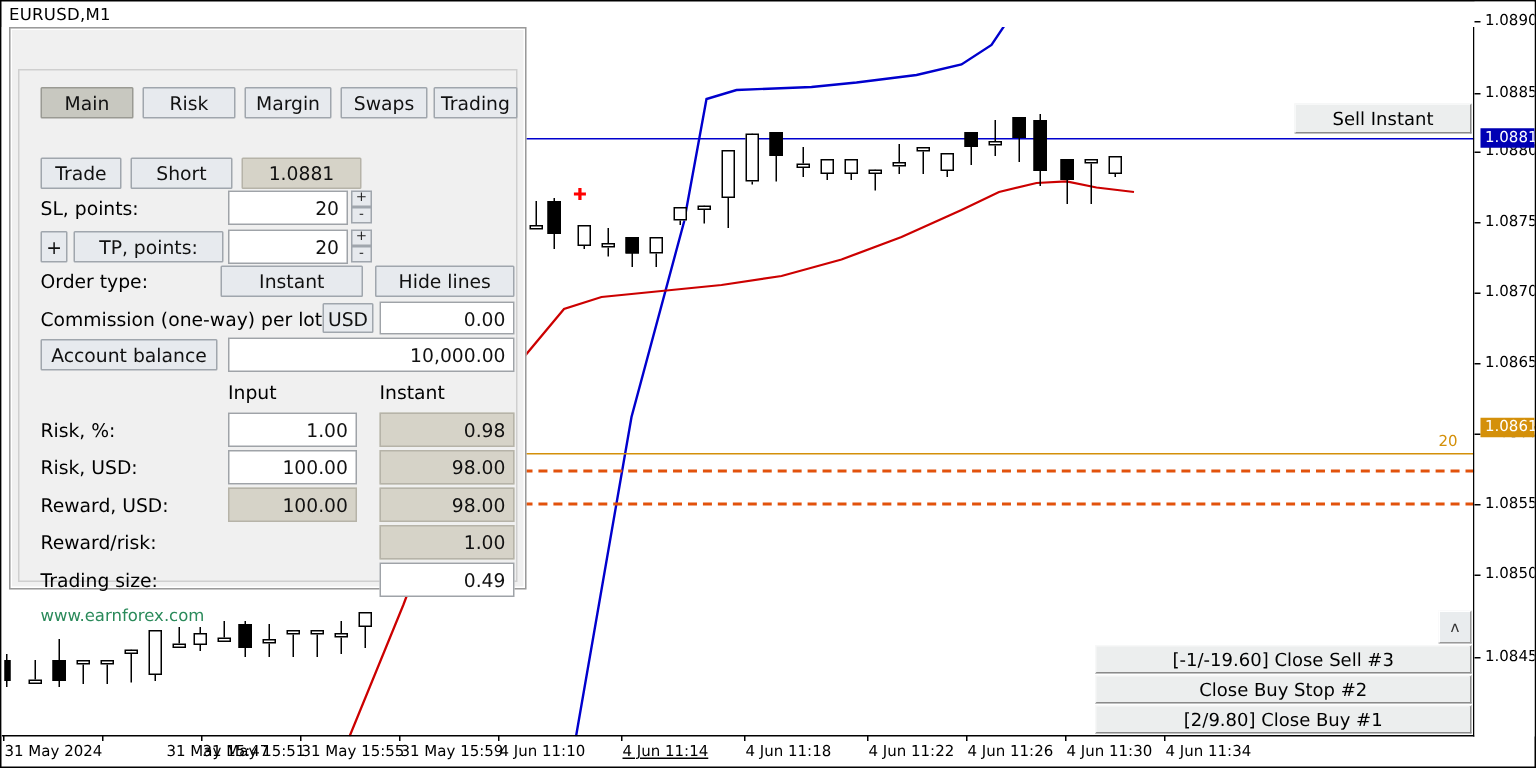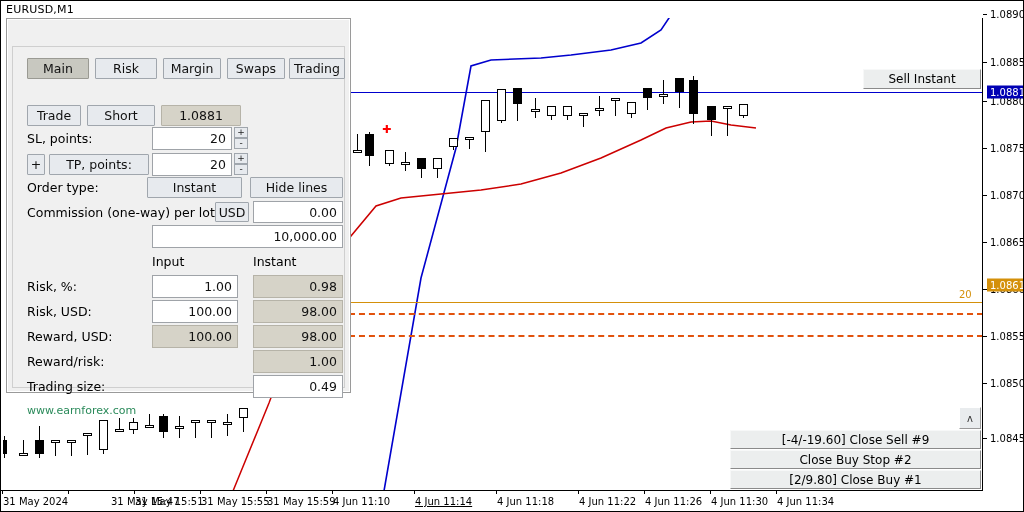--- a/index.html
+++ b/index.html
@@ -284,21 +284,21 @@
       <div class="candle" style="left:238px;top:390px;width:9px;height:24px;">
         <div class="wick" style="top:0;height:24px;"></div>
         <div class="body up" style="top:0px;height:10px;"></div>
       </div>
     </div>
 
     <div class="chart-btn" style="left:862px;top:51px;width:118px;height:20px;">Sell Instant</div>
 
     <div class="scroll-btn" style="left:958px;top:389px;">ʌ</div>
 
-    <div class="chart-btn" style="left:729px;top:412px;width:251px;height:19px;">[-4/-19.60] Close Sell #9</div>
+    <div class="chart-btn" style="left:729px;top:412px;width:251px;height:19px;">[-1/-19.60] Close Sell #3</div>
     <div class="chart-btn" style="left:729px;top:432px;width:251px;height:19px;">Close Buy Stop #2</div>
     <div class="chart-btn" style="left:729px;top:452px;width:251px;height:19px;">[2/9.80] Close Buy #1</div>
   </div>
 
   <div class="axis-vline"></div>
   <div class="axis-hline"></div>
 
   <div class="price-axis">
     <div class="ptick" style="top:13px;"></div>
     <div class="plabel" style="top:13px;">1.0890</div>
@@ -385,20 +385,21 @@
       </div>
 
       <div class="lbl" style="left:14px;top:133px;">Order type:</div>
       <div class="btn" style="left:134px;top:130px;width:95px;height:21px;">Instant</div>
       <div class="btn" style="left:237px;top:130px;width:93px;height:21px;">Hide lines</div>
 
       <div class="lbl" style="left:14px;top:158px;">Commission (one-way) per lot:</div>
       <div class="btn" style="left:202px;top:155px;width:34px;height:20px;">USD</div>
       <div class="field" style="left:240px;top:154px;width:90px;height:22px;">0.00</div>
 
+      <div class="btn" style="left:14px;top:179px;width:118px;height:21px;">Account balance</div>
       <div class="field" style="left:139px;top:178px;width:191px;height:23px;">10,000.00</div>
 
       <div class="lbl" style="left:139px;top:207px;">Input</div>
       <div class="lbl" style="left:240px;top:207px;">Instant</div>
 
       <div class="lbl" style="left:14px;top:232px;">Risk, %:</div>
       <div class="field" style="left:139px;top:228px;width:86px;height:23px;">1.00</div>
       <div class="field ro" style="left:240px;top:228px;width:90px;height:23px;">0.98</div>
 
       <div class="lbl" style="left:14px;top:257px;">Risk, USD:</div>

